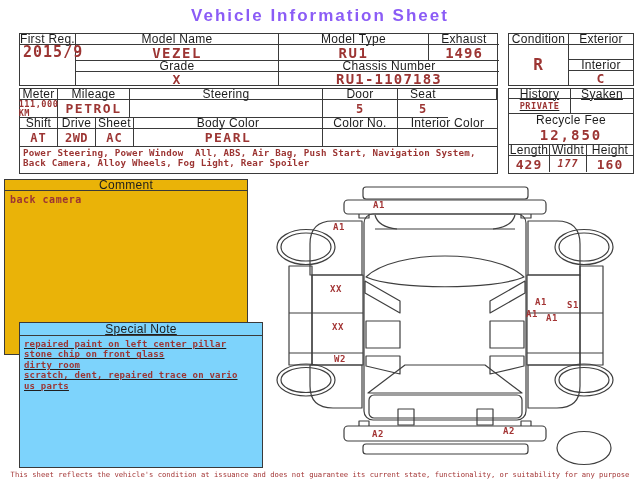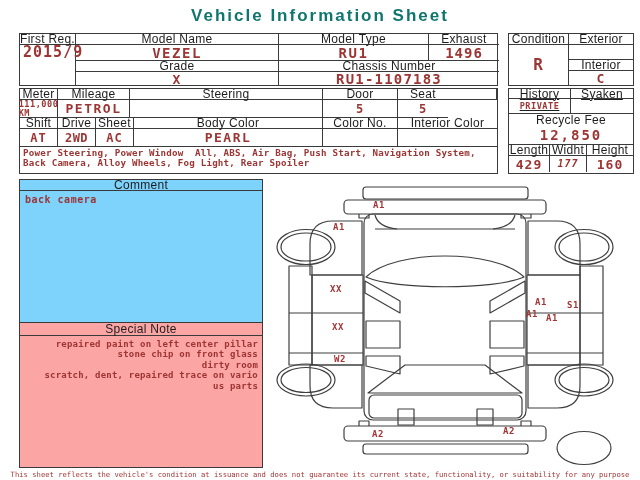--- a/index.html
+++ b/index.html
@@ -9,21 +9,21 @@
   .band{display:grid;box-sizing:border-box;}
   .c{border-right:1px solid #3a3a3a;border-bottom:1px solid #3a3a3a;display:flex;
      align-items:center;justify-content:center;box-sizing:border-box;line-height:1;overflow:visible;}
   .nr{border-right:none!important;}
   .nb{border-bottom:none!important;}
   .lab{font-size:12px;letter-spacing:.3px;color:#1d1d1d;}
   .val{font-family:"DejaVu Sans Mono","Liberation Mono",monospace;font-weight:bold;
        color:#9c3533;letter-spacing:1px;}
   .left{justify-content:flex-start;text-align:left;}
   .title{width:100%;text-align:center;top:6px;left:0;font-size:17px;font-weight:bold;
-         letter-spacing:2px;color:#0f766e;}
+         letter-spacing:2px;color:#8b5cf6;}
   .freetext{font-family:"DejaVu Sans Mono","Liberation Mono",monospace;font-weight:bold;
             color:#9c3533;}
   .boxhead{border-bottom:1px solid #3a3a3a;display:flex;align-items:center;justify-content:center;}
   .footer{width:100%;text-align:center;font-family:"DejaVu Sans Mono","Liberation Mono",monospace;
           font-size:7.2px;color:#a33535;letter-spacing:0;}
   svg text{font-family:"DejaVu Sans Mono","Liberation Mono",monospace;font-weight:bold;
            fill:#a33535;font-size:9px;letter-spacing:.5px;}
 </style>
 </head>
 <body>
@@ -108,28 +108,28 @@
   <div class="band" style="grid-template-columns:41px 37px 1fr;grid-template-rows:11px 1fr;height:27px;">
     <div class="c lab">Length</div>
     <div class="c lab">Widht</div>
     <div class="c lab nr">Height</div>
     <div class="c val nb" style="font-size:13px;">429</div>
     <div class="c val nb" style="font-size:10px;font-style:italic;">177</div>
     <div class="c val nr nb" style="font-size:13px;">160</div>
   </div>
 </div>
 
-<div class="abs" style="left:19px;top:179px;width:244px;height:176px;border:1.5px solid #3a3a3a;background:#7dd3fc;">
+<div class="abs" style="left:4px;top:179px;width:244px;height:176px;border:1.5px solid #3a3a3a;background:#eab308;">
   <div class="boxhead lab" style="height:10px;">Comment</div>
   <div class="freetext" style="font-size:10px;padding:3px 5px;letter-spacing:.5px;">back camera</div>
 </div>
 
-<div class="abs" style="left:19px;top:322px;width:244px;height:146px;border:1.5px solid #3a3a3a;background:#fca5a5;">
+<div class="abs" style="left:19px;top:322px;width:244px;height:146px;border:1.5px solid #3a3a3a;background:#7dd3fc;text-decoration:underline;">
   <div class="boxhead lab" style="height:12px;">Special Note</div>
-  <div class="freetext" style="font-size:9px;line-height:10.4px;padding:3px 4px;letter-spacing:.2px;text-align:right;">
+  <div class="freetext" style="font-size:9px;line-height:10.4px;padding:3px 4px;letter-spacing:.2px;">
     <div>repaired paint on left center pillar</div>
     <div>stone chip on front glass</div>
     <div>dirty room</div>
     <div>scratch, dent, repaired trace on vario</div>
     <div>us parts</div>
   </div>
 </div>
 
 <svg class="abs" style="left:265px;top:178px;" width="375" height="290" viewBox="0 0 375 290">
   <g stroke="#3f3f3f" stroke-width="1.2" fill="none" stroke-linejoin="round">

